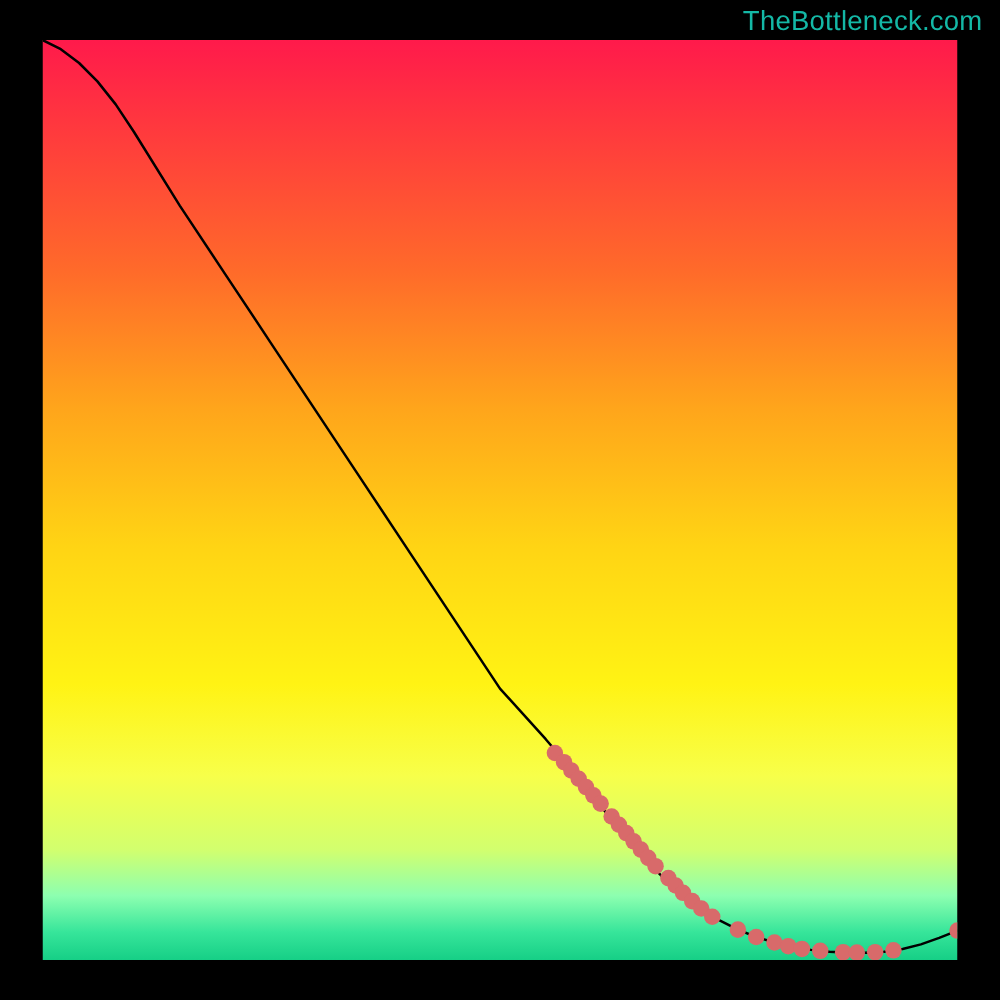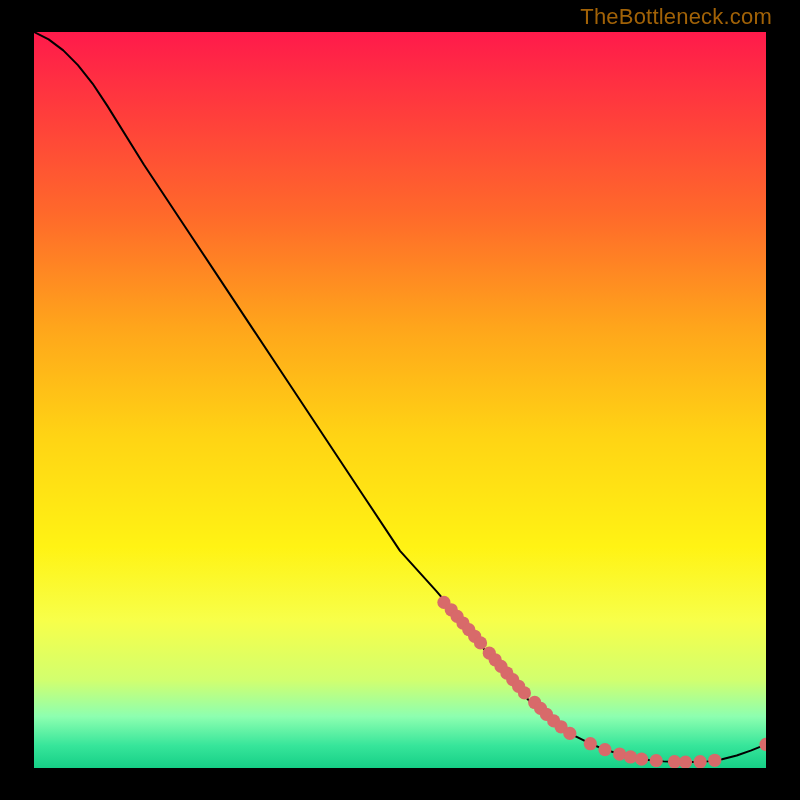--- a/index.html
+++ b/index.html
@@ -15,22 +15,22 @@
     position: absolute;
     top: 0;
     left: 0;
     width: 800px;
     height: 800px;
     background: #000;
   }
   .watermark {
     position: absolute;
     top: 4px;
-    right: 28px;
-    color: #a16207;
+    right: 14px;
+    color: #14b8a6;
     font-size: 22px;
     font-weight: 400;
     letter-spacing: 0.2px;
   }
   .plot-area {
     position: absolute;
     left: 34px;
     top: 32px;
     width: 732px;   
     height: 736px;  

